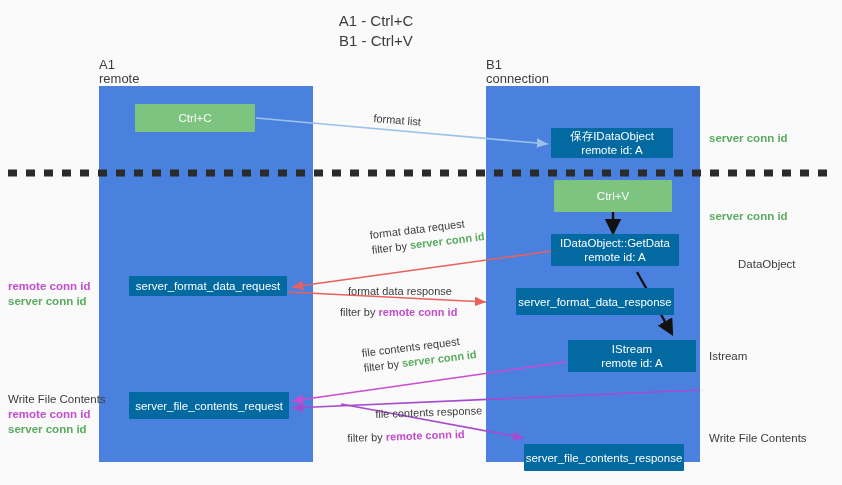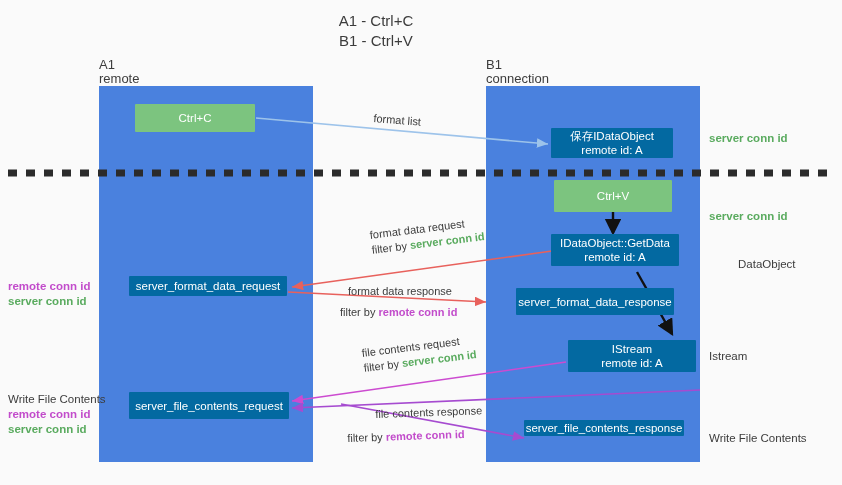--- a/index.html
+++ b/index.html
@@ -190,21 +190,21 @@
 
   <div class="node orange" style="left:568px; top:340px; width:128px; height:32px;">
     <span class="ln">IStream</span>
     <span class="ln">remote id: A</span>
   </div>
 
   <div class="node orange" style="left:129px; top:392px; width:160px; height:27px;">
     <span class="ln">server_file_contents_request</span>
   </div>
 
-  <div class="node orange" style="left:524px; top:420px; width:160px; height:16px;">
+  <div class="node orange" style="left:524px; top:444px; width:160px; height:27px;">
     <span class="ln">server_file_contents_response</span>
   </div>
 
   <div class="side-label c-green" style="left:709px; top:131px;">server conn id</div>
 
   <div class="side-label c-green" style="left:709px; top:209px;">server conn id</div>
 
   <div class="side-label c-dark" style="left:738px; top:245px;margin-top:12px;">DataObject</div>
 
   <div class="side-label c-dark" style="left:709px; top:349px;">Istream</div>

